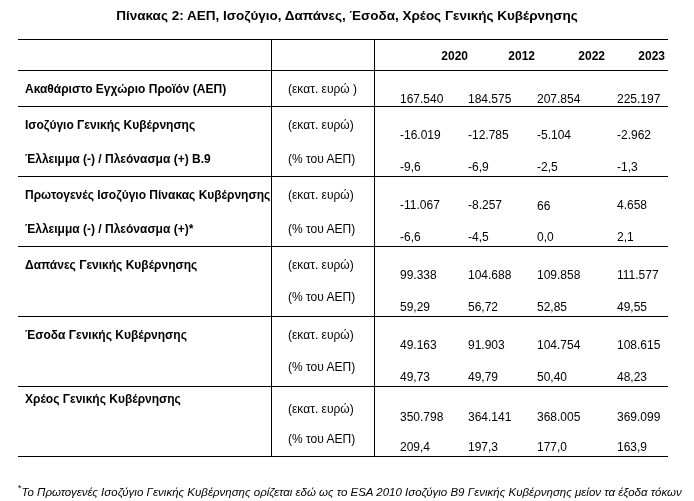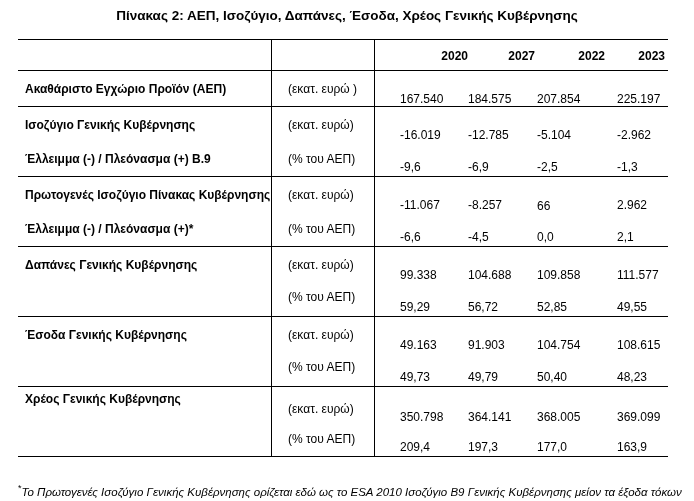--- a/index.html
+++ b/index.html
@@ -47,21 +47,21 @@
   <div class="hline" style="top:176px"></div>
   <div class="hline" style="top:246px"></div>
   <div class="hline" style="top:316px"></div>
   <div class="hline" style="top:386px"></div>
   <div class="hline" style="top:456px"></div>
   <div class="vline" style="left:271px"></div>
   <div class="vline" style="left:374px"></div>
 
   <div>
     <div class="cell yr" style="left:408px;top:49px">2020</div>
-    <div class="cell yr" style="left:475px;top:49px">2027</div>
+    <div class="cell yr" style="left:475px;top:49px">2012</div>
     <div class="cell yr" style="left:545px;top:49px">2022</div>
     <div class="cell yr" style="left:605px;top:49px">2023</div>
   </div>
 
   <div>
     <div class="cell lbl" style="top:82px">Ακαθάριστο Εγχώριο Προϊόν (ΑΕΠ)</div>
     <div class="cell unit" style="top:82px">(εκατ. ευρώ )</div>
     <div class="cell num c0" style="top:92px">167.540</div>
     <div class="cell num c1" style="top:92px">184.575</div>
     <div class="cell num c2" style="top:92px">207.854</div>
@@ -84,21 +84,21 @@
   </div>
 
   <div>
     <div class="cell lbl" style="top:188px">Πρωτογενές Ισοζύγιο  Πίνακας Κυβέρνησης</div>
     <div class="cell lbl" style="top:222px">Έλλειμμα (-) / Πλεόνασμα (+)*</div>
     <div class="cell unit" style="top:188px">(εκατ. ευρώ)</div>
     <div class="cell unit" style="top:222px">(% του ΑΕΠ)</div>
     <div class="cell num c0" style="top:198px">-11.067</div>
     <div class="cell num c1" style="top:198px">-8.257</div>
     <div class="cell num c2" style="top:199px">66</div>
-    <div class="cell num c3" style="top:198px">2.962</div>
+    <div class="cell num c3" style="top:198px">4.658</div>
     <div class="cell num c0" style="top:230px">-6,6</div>
     <div class="cell num c1" style="top:230px">-4,5</div>
     <div class="cell num c2" style="top:230px">0,0</div>
     <div class="cell num c3" style="top:230px">2,1</div>
   </div>
 
   <div>
     <div class="cell lbl" style="top:258px">Δαπάνες Γενικής Κυβέρνησης</div>
     <div class="cell unit" style="top:258px">(εκατ. ευρώ)</div>
     <div class="cell unit" style="top:290px">(% του ΑΕΠ)</div>

